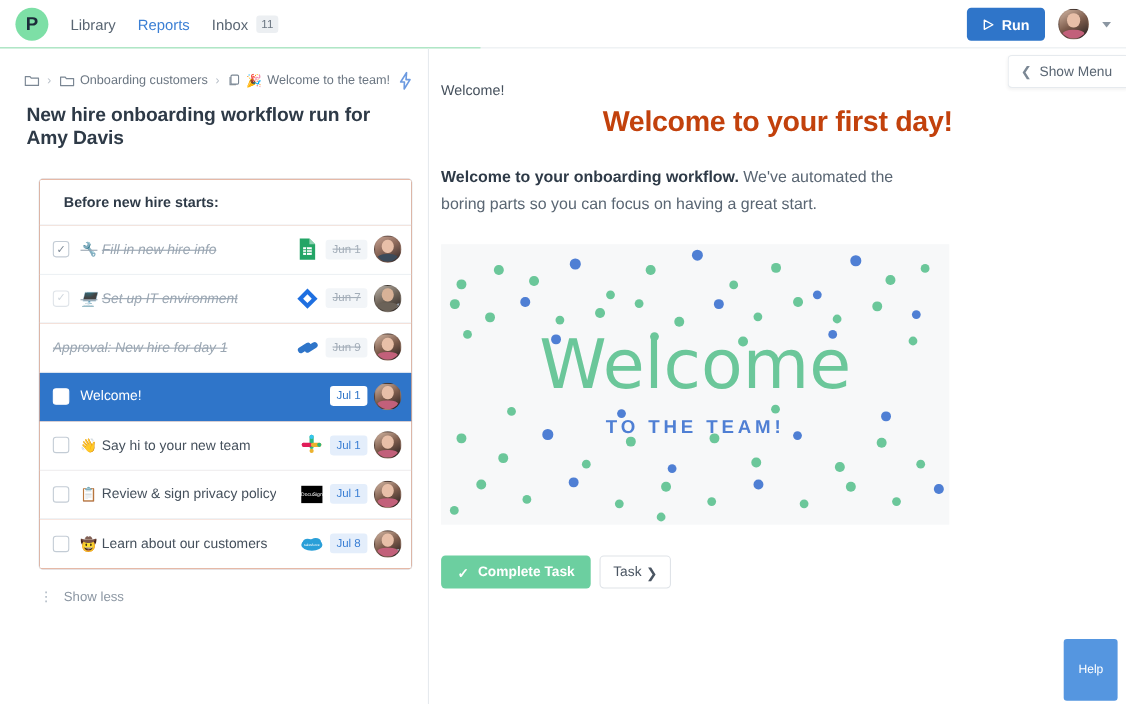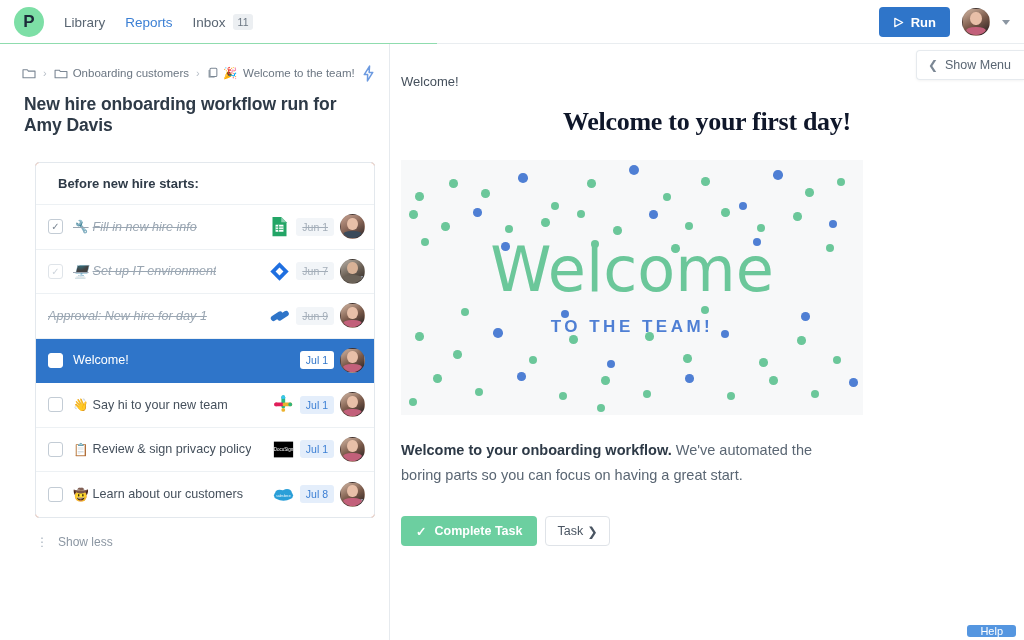--- a/index.html
+++ b/index.html
@@ -189,21 +189,21 @@
     margin: 11px 0 0 11px; padding-top: 12px;
     border-top: 1px solid #eaeef1; width: 462px;
     display: flex; align-items: center; gap: 9px;
   }
   .meta-ico { color: #8b96a2; font-size: 13px; }
   .meta-txt { font-size: 12.5px; color: #5a6673; }
   .meta-gap { width: 8px; }
 
   #big-title {
     text-align: center; font-size: 26px; font-weight: bold;
-    color: #0f172a; margin-top: 18px; letter-spacing: -0.3px; font-family: Liberation Serif, serif;
+    color: #c2410c; margin-top: 6px; letter-spacing: -0.3px;
   }
 
   #banner {
     margin: 23px 0 0 11px; width: 462px; height: 255px;
     background: #f7f8f9; position: relative; overflow: hidden;
   }
   #banner .dot { position: absolute; border-radius: 50%; }
   #banner .bw {
     position: absolute; width: 100%; top: 50%;
     transform: translateY(-50%); text-align: center;
@@ -232,21 +232,21 @@
   }
   #next-btn {
     background: #fff; color: #4a5562; border: 1px solid #dfe3e8;
     border-radius: 4px; height: 30px; padding: 0 11px; font-size: 12.5px;
     display: flex; align-items: center; gap: 4px; cursor: pointer;
     font-family: "Liberation Sans", sans-serif;
   }
   #help-btn {
     position: absolute; right: 8px; bottom: 3px;
     background: #5596e0; color: #fff; border-radius: 3px;
-    font-size: 11px; padding: 0 13px; cursor: pointer;
+    font-size: 11px; padding: 22px 13px; cursor: pointer;
   }
   svg { display: block; }
 </style>
 </head>
 <body>
 
 <div id="topnav">
   <div class="logo-circle">P</div>
 
   <div class="nav-links">
@@ -459,20 +459,24 @@
 
     <div id="show-menu">
       <span class="chev-left">❮</span>
       <span>Show Menu</span>
     </div>
 
     <div id="task-name">Welcome!</div>
 
 
     <div id="big-title">Welcome to your first day!</div>
+
+    <div id="body-text">
+      <b>Welcome to your onboarding workflow.</b><span> We've automated the boring parts so you can focus on having a great start.</span>
+    </div>
 
     <div id="banner">
       <div class="bw">
         <div id="banner-welcome">Welcome</div>
         <div id="banner-sub">TO THE TEAM!</div>
       </div>
     <div class="dot" style="left: 14px; top: 32px; width: 8.6px; height: 8.6px; background: rgb(107, 199, 154);"></div>
         <div class="dot" style="left: 48px; top: 19px; width: 8.6px; height: 8.6px; background: rgb(107, 199, 154);"></div>
         <div class="dot" style="left: 80px; top: 29px; width: 8.6px; height: 8.6px; background: rgb(107, 199, 154);"></div>
         <div class="dot" style="left: 117px; top: 13px; width: 9.6px; height: 9.6px; background: rgb(79, 127, 212);"></div>
@@ -528,24 +532,20 @@
         <div class="dot" style="left: 410px; top: 230px; width: 8px; height: 8px; background: rgb(107, 199, 154);"></div>
         <div class="dot" style="left: 8px; top: 238px; width: 8px; height: 8px; background: rgb(107, 199, 154);"></div>
         <div class="dot" style="left: 196px; top: 244px; width: 8px; height: 8px; background: rgb(107, 199, 154);"></div>
         <div class="dot" style="left: 448px; top: 218px; width: 8.6px; height: 8.6px; background: rgb(79, 127, 212);"></div>
         <div class="dot" style="left: 160px; top: 150px; width: 8px; height: 8px; background: rgb(79, 127, 212);"></div>
         <div class="dot" style="left: 300px; top: 146px; width: 8.4px; height: 8.4px; background: rgb(107, 199, 154);"></div>
         <div class="dot" style="left: 60px; top: 148px; width: 8px; height: 8px; background: rgb(107, 199, 154);"></div>
         <div class="dot" style="left: 400px; top: 152px; width: 8.6px; height: 8.6px; background: rgb(79, 127, 212);"></div>
       </div>
 
-    <div id="body-text">
-      <b>Welcome to your onboarding workflow.</b><span> We've automated the boring parts so you can focus on having a great start.</span>
-    </div>
-
     <div id="actions">
       <button id="complete-btn">
         <span>✓</span>
         <span>Complete Task</span>
       </button>
       <button id="next-btn">
         <span>Task</span>
         <span>❯</span>
       </button>
     </div>

